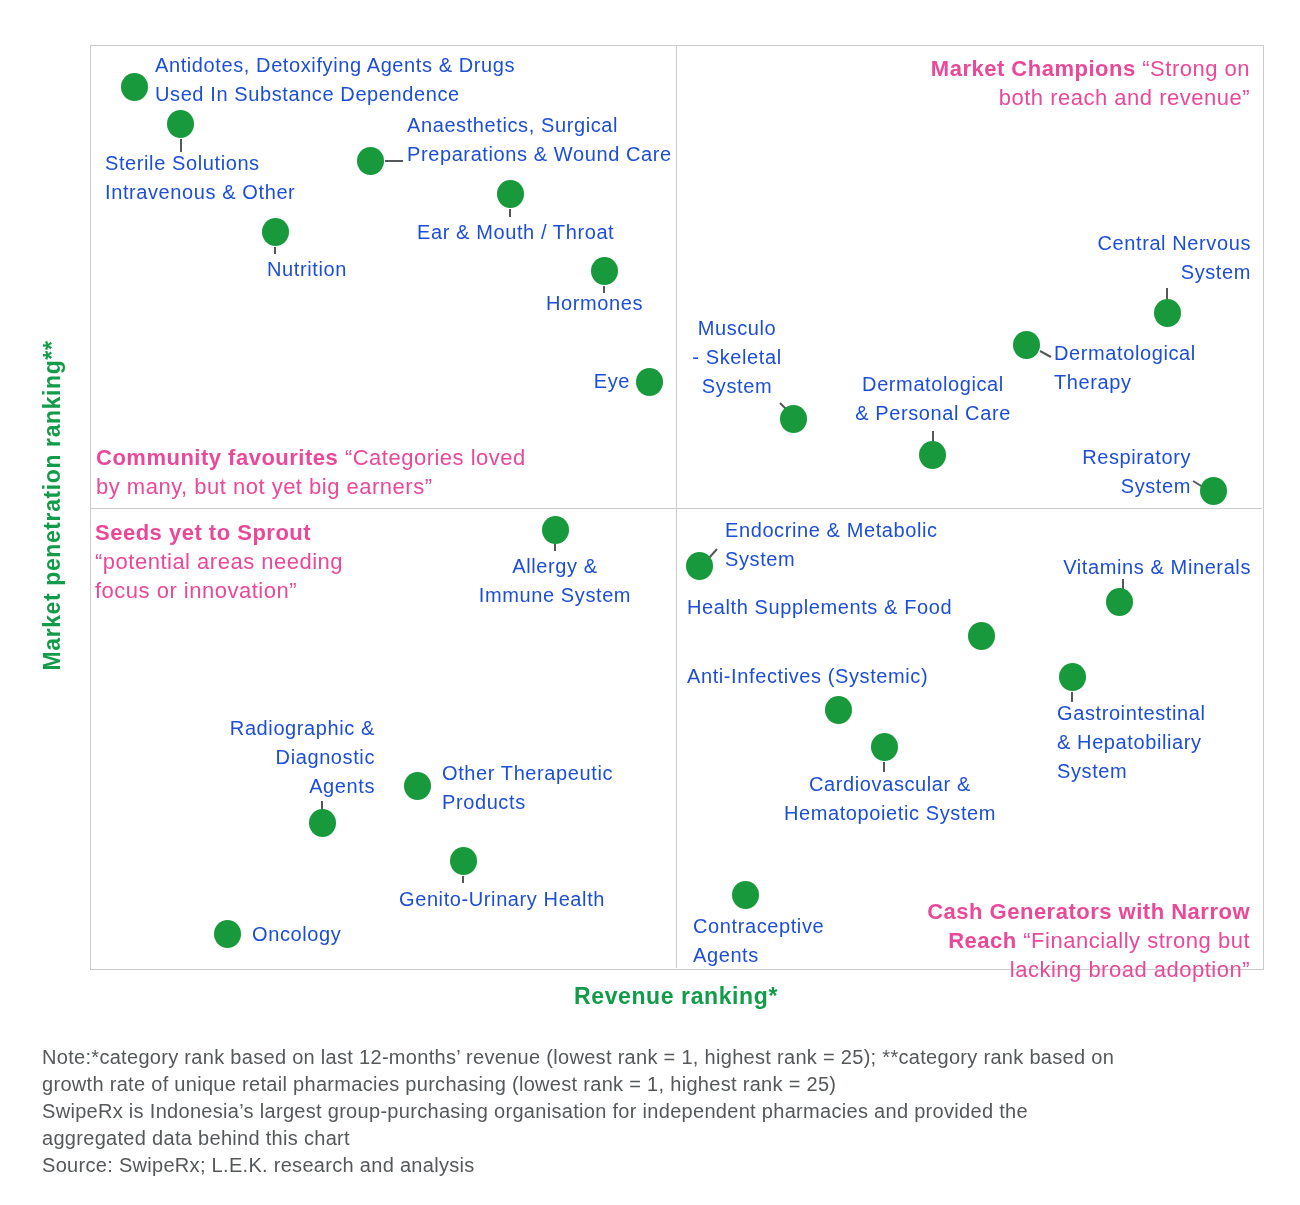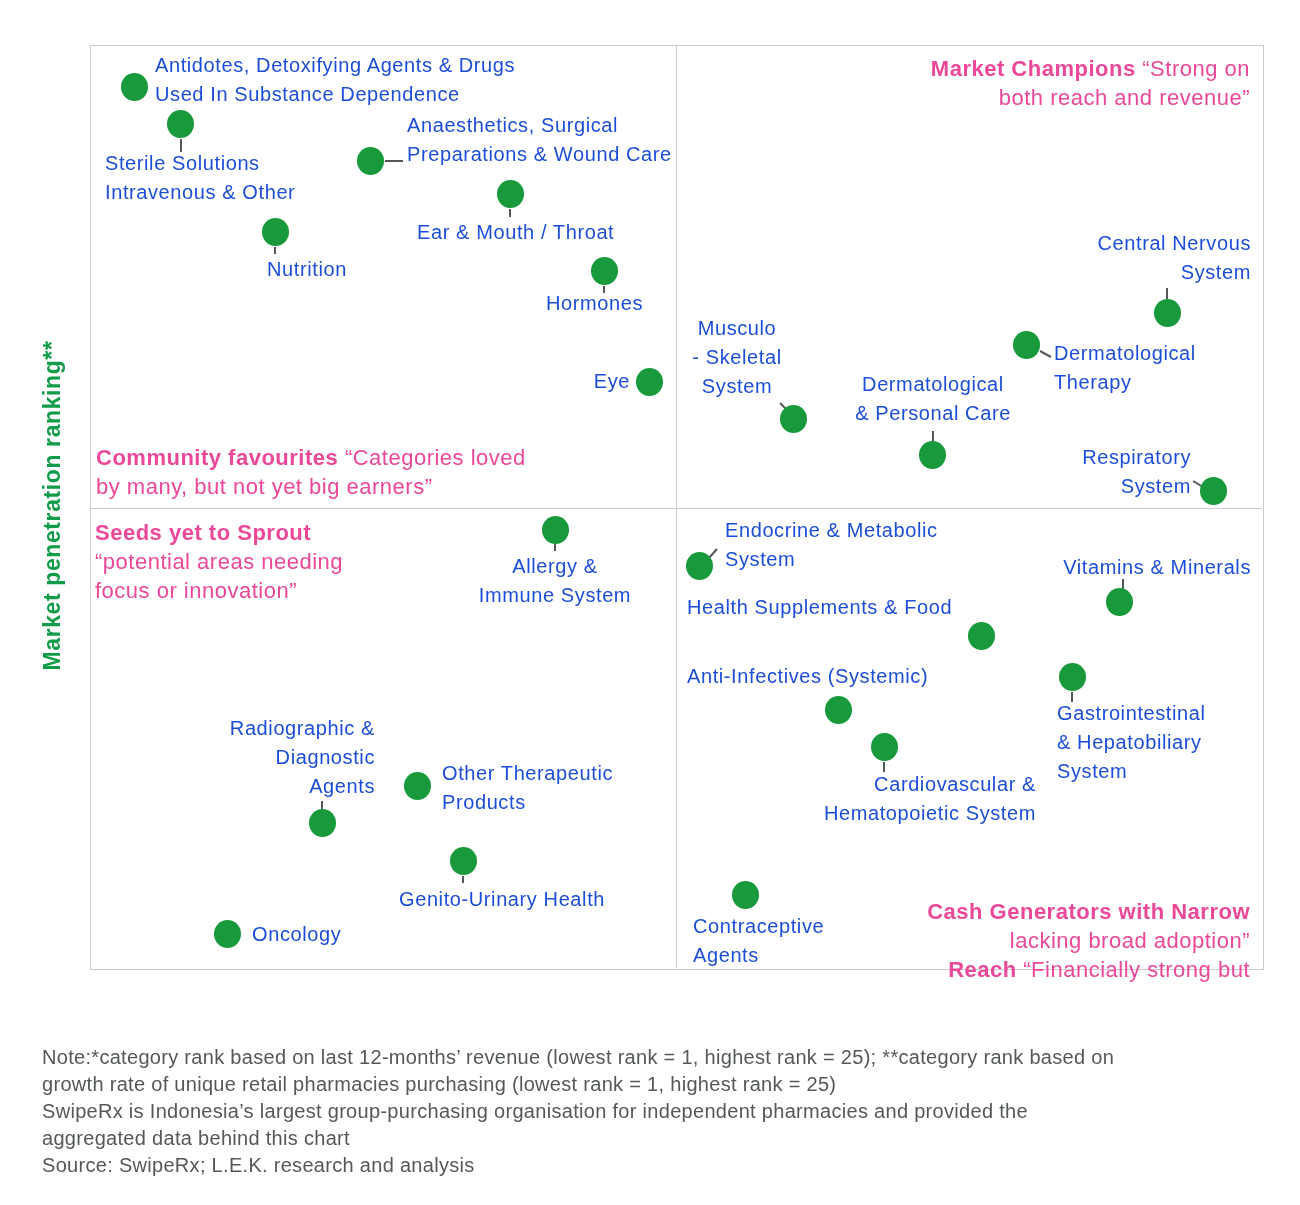--- a/index.html
+++ b/index.html
@@ -131,21 +131,21 @@
       <div class="pt-label" style="left: 1057px; top: 699px; width: 200px; text-align: left;">
         <div>Gastrointestinal</div>
         <div>&amp; Hepatobiliary</div>
         <div>System</div>
       </div>
       <div class="dot" style="left: 824.5px; top: 696px; background: rgb(24, 154, 60);"></div>
       <div class="pt-label" style="left: 687px; top: 662px; width: 310px; text-align: left;">
         <div>Anti-Infectives (Systemic)</div>
       </div>
       <div class="dot" style="left: 870.5px; top: 733px; background: rgb(24, 154, 60);"></div>
-      <div class="pt-label" style="left: 744px; top: 770px; width: 292px; text-align: right;">
+      <div class="pt-label" style="left: 744px; top: 770px; width: 292px; text-align: center;">
         <div>Cardiovascular &amp;</div>
         <div>Hematopoietic System</div>
       </div>
       <div class="dot" style="left: 403.5px; top: 772px; background: rgb(24, 154, 60);"></div>
       <div class="pt-label" style="left: 442px; top: 759px; width: 230px; text-align: left;">
         <div>Other Therapeutic</div>
         <div>Products</div>
       </div>
       <div class="dot" style="left: 308.5px; top: 809px; background: rgb(24, 154, 60);"></div>
       <div class="pt-label" style="left: 188px; top: 714px; width: 187px; text-align: right;">
@@ -174,25 +174,26 @@
         <div><b>Community favourites</b> “Categories loved</div>
         <div>by many, but not yet big earners”</div>
       </div>
       <div class="quad" style="left: 95px; top: 518px; width: 320px; text-align: left;">
         <div><b>Seeds yet to Sprout</b></div>
         <div>“potential areas needing</div>
         <div>focus or innovation”</div>
       </div>
       <div class="quad" style="left: 886px; top: 881px; width: 364px; text-align: right; margin-top: 16px;">
         <div><b>Cash Generators with Narrow</b></div>
+        <div><b>Reach</b> “Financially strong but</div>
         <div>lacking broad adoption”</div>
-        <div><b>Reach</b> “Financially strong but</div>
       </div>
     </div>
 
+  <div class="axis-x" style="left:90px;top:983px;width:1172px;">Revenue ranking*</div>
 
   <div class="notes" style="left:42px;top:1044px;width:1230px;">
     <div>Note:*category rank based on last 12-months’ revenue (lowest rank = 1, highest rank = 25); **category rank based on</div>
     <div>growth rate of unique retail pharmacies purchasing (lowest rank = 1, highest rank = 25)</div>
     <div>SwipeRx is Indonesia’s largest group-purchasing organisation for independent pharmacies and provided the</div>
     <div>aggregated data behind this chart</div>
     <div>Source: SwipeRx; L.E.K. research and analysis</div>
   </div>
 </div>
 

